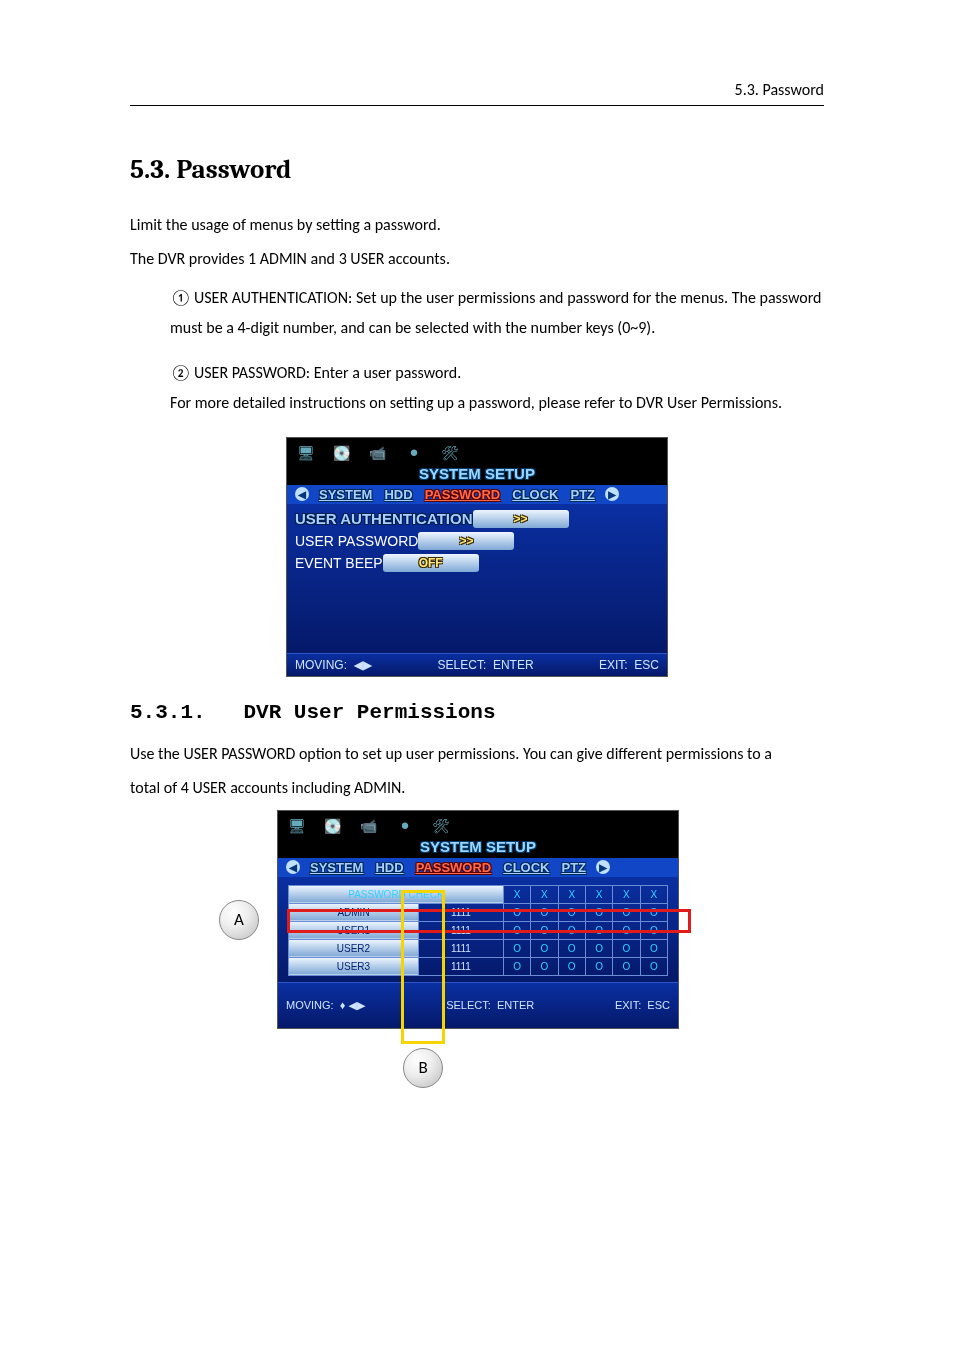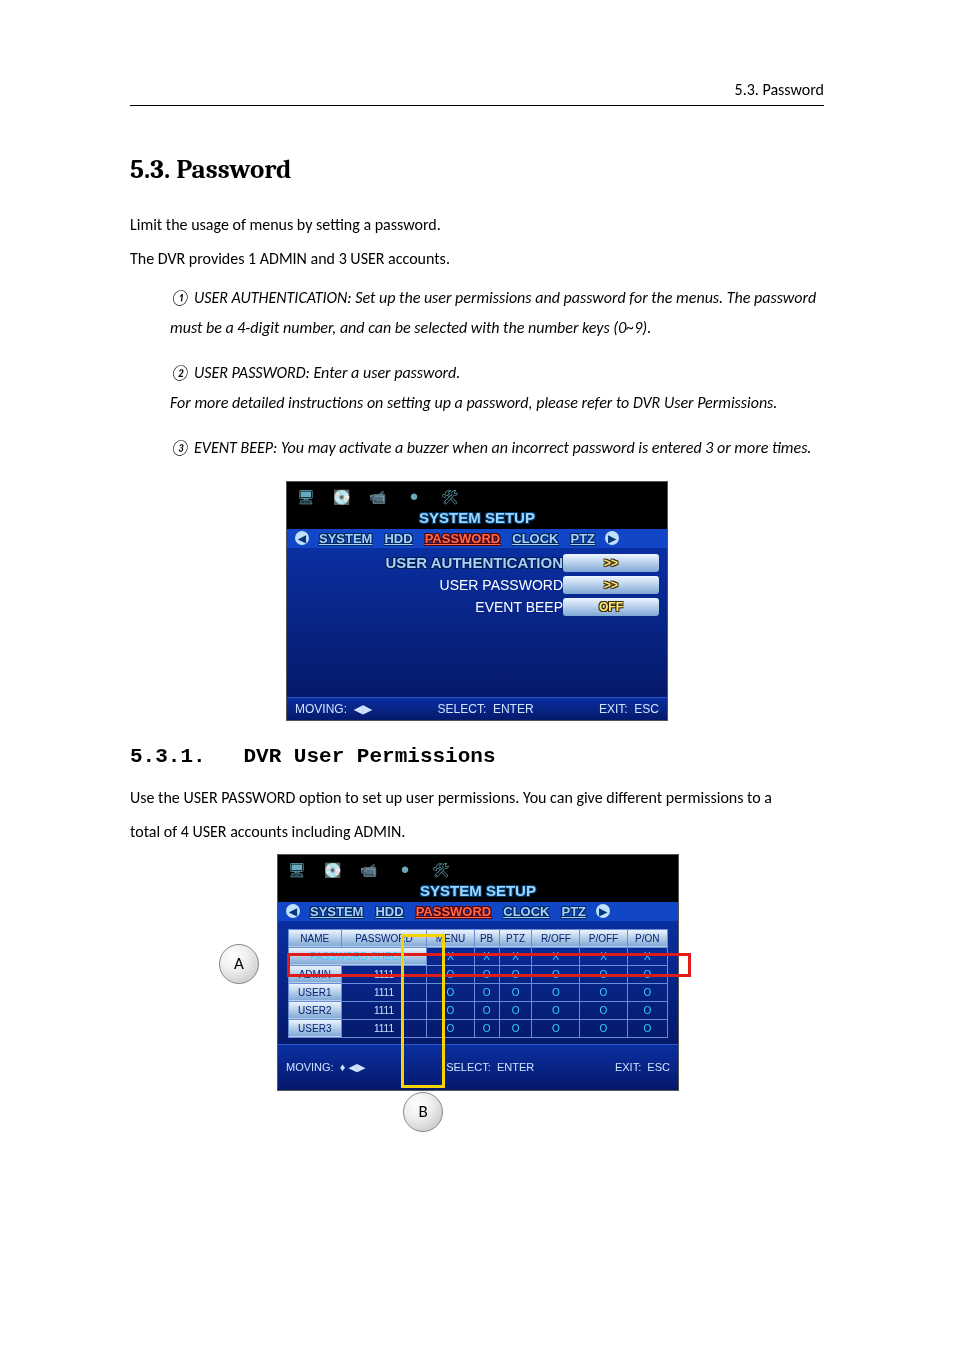--- a/index.html
+++ b/index.html
@@ -28,21 +28,20 @@
     font-weight: bold;
     font-size: 27px;
     margin: 0 0 28px 0;
   }
   p { font-size: 16px; margin: 0 0 10px 0; line-height: 1.5; }
   ol.circle {
     list-style: none;
     padding: 0;
     margin: 12px 0 0 40px;
     font-size: 16px;
-    font-style: italic;
   }
   ol.circle > li { margin-bottom: 14px; line-height: 1.9; }
   ol.circle .mk { display: inline-block; width: 24px; }
   ol.circle .body { display: inline; }
   ol.circle .indent { display: block; }
   h2.subsection {
     font-family: Liberation Mono, monospace;
     font-weight: bold;
     font-size: 21px;
     margin: 24px 0 18px 0;
@@ -79,21 +78,21 @@
     color: #03367a; display: flex; align-items: center; justify-content: center;
     font-size: 10px; margin: 0 4px; flex-shrink: 0;
   }
   .tabbar .tab { margin: 0 6px; color: #a8cfff; text-shadow: -1px -1px 0 #002a59, 1px -1px 0 #002a59, -1px 1px 0 #002a59, 1px 1px 0 #002a59; white-space: nowrap; text-decoration: underline; }
   .tabbar .tab.active { color: #ff6a4d; text-shadow: -1px -1px 0 #5a0000, 1px -1px 0 #5a0000, -1px 1px 0 #5a0000, 1px 1px 0 #5a0000; }
   .dvrbody {
     background: linear-gradient(#0a2fa1, #05196a);
     padding: 6px 8px 8px 8px;
     min-height: 135px;
   }
-  .dvrrow { display: flex; justify-content: flex-end; align-items: center; margin-bottom: 4px; }
+  .dvrrow { display: flex; justify-content: flex-start; align-items: center; margin-bottom: 4px; }
   .dvrrow .lbl { font-size: 14px; color: #fff; }
   .rowlabel-ua {
     font-size: 15px; color: #a8cfff;
     text-shadow: -1px -1px 0 #011d4b, 1px -1px 0 #011d4b, -1px 1px 0 #011d4b, 1px 1px 0 #011d4b;
     font-weight: bold;
   }
   .valbtn {
     background: linear-gradient(#eef6ff,#7fa8d6);
     width: 96px; height: 18px; border-radius: 3px;
     display: flex; align-items: center; justify-content: center;
@@ -158,23 +157,20 @@
 
   <ol class="circle">
     <li>
       <span class="mk">①</span><span class="body">USER AUTHENTICATION: Set up the user permissions and password for the menus. The password</span>
       <span class="indent">must be a 4-digit number, and can be selected with the number keys (0~9).</span>
     </li>
     <li>
       <span class="mk">②</span><span class="body">USER PASSWORD: Enter a user password.</span>
       <span class="indent">For more detailed instructions on setting up a password, please refer to DVR User Permissions.</span>
     </li>
-    <li>
-      <span class="mk">③</span><span class="body">EVENT BEEP: You may activate a buzzer when an incorrect password is entered 3 or more times.</span>
-    </li>
   </ol>
 
   <div class="dvrshot1">
     <div class="toprow">
       <span class="topicon">🖥</span>
       <span class="topicon">💽</span>
       <span class="topicon">📹</span>
       <span class="topicon">⏺</span>
       <span class="topicon">🛠</span>
     </div>
@@ -233,30 +229,20 @@
         <span class="tab">SYSTEM</span>
         <span class="tab">HDD</span>
         <span class="tab active">PASSWORD</span>
         <span class="tab">CLOCK</span>
         <span class="tab">PTZ</span>
         <span class="arrow">▶</span>
       </div>
       <div class="dvr2body">
         <table class="dvr2table">
           <tbody>
-              <tr>
-            <th>NAME</th>
-            <th>PASSWORD</th>
-            <th>MENU</th>
-            <th>PB</th>
-            <th>PTZ</th>
-            <th>R/OFF</th>
-            <th>P/OFF</th>
-            <th>P/ON</th>
-          </tr>
           <tr class="check">
             <td colspan="2" class="namecell">PASSWORD CHECK</td>
             <td>X</td>
             <td>X</td>
             <td>X</td>
             <td>X</td>
             <td>X</td>
             <td>X</td>
           </tr>
           <tr>

